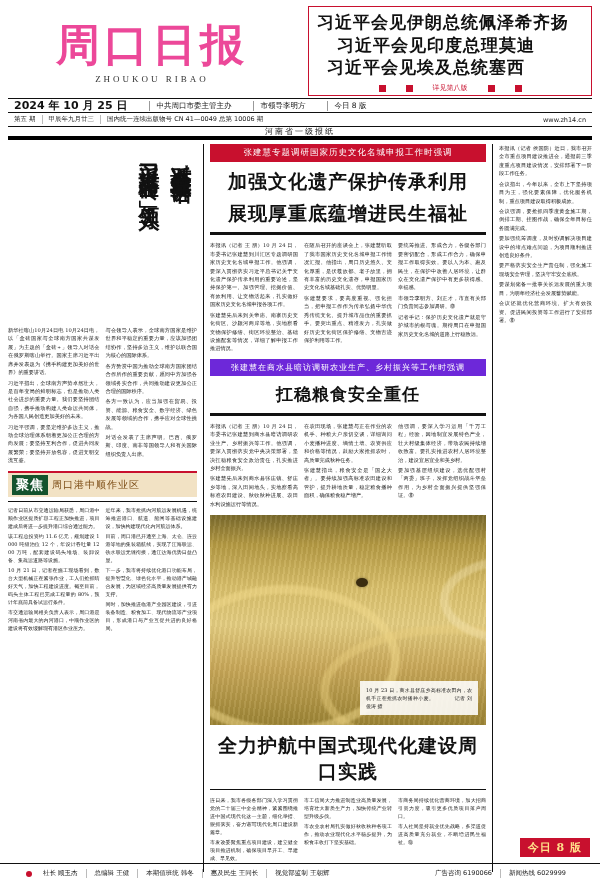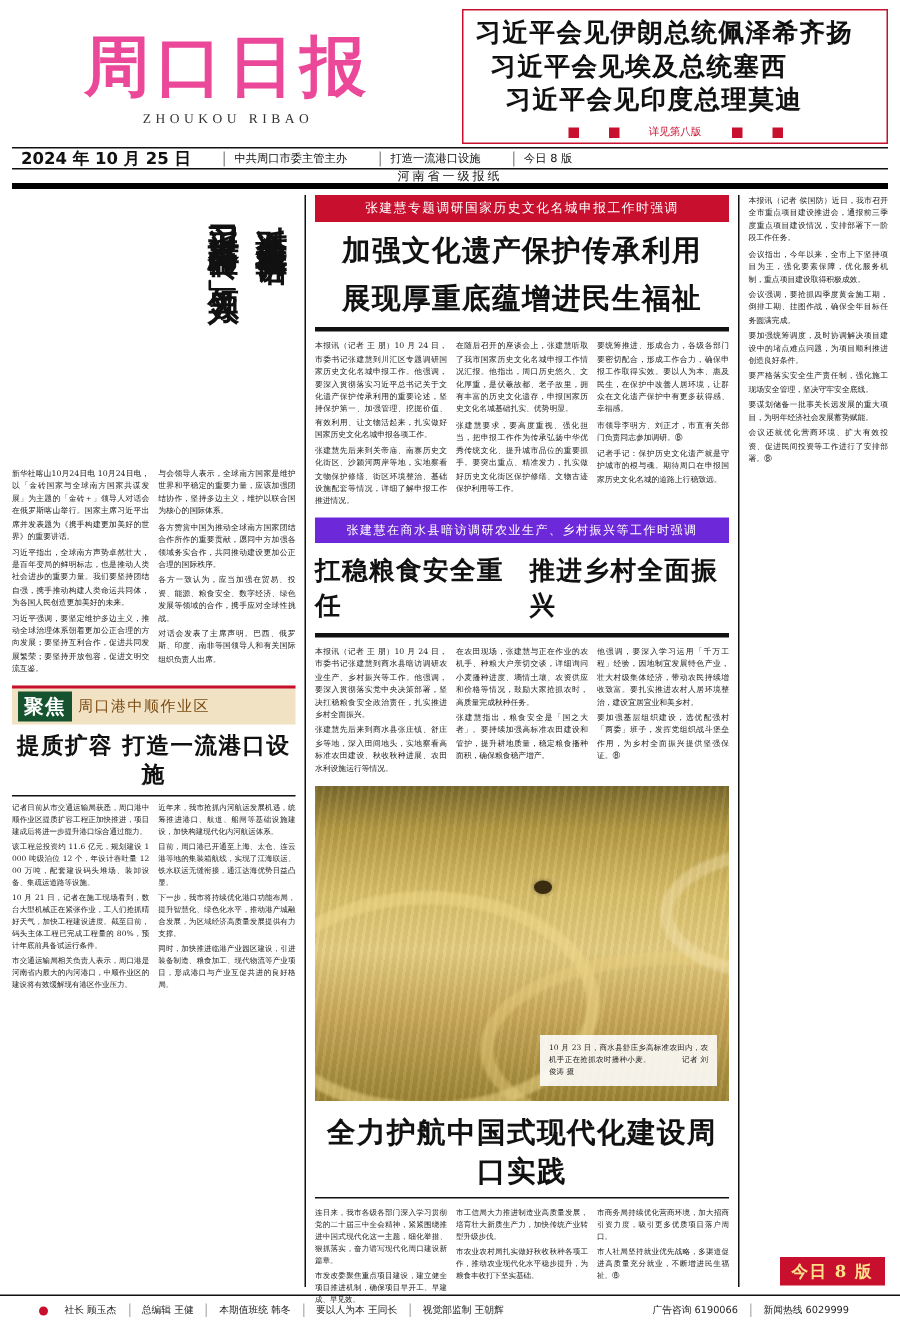--- a/index.html
+++ b/index.html
@@ -345,37 +345,44 @@
 
 <div class="page">
 
   <div class="masthead">
     <div class="nameplate">
       <div class="nameplate-title">周口日报</div>
       <div class="nameplate-pinyin">ZHOUKOU RIBAO</div>
     </div>
     <div class="headline-box">
       <div class="hl">习近平会见伊朗总统佩泽希齐扬</div>
+      <div class="hl indent2">习近平会见印度总理莫迪</div>
       <div class="hl indent1">习近平会见埃及总统塞西</div>
-      <div class="hl indent2">习近平会见印度总理莫迪</div>
       <div class="hl-footer">
         <span class="sq"></span>
         <span class="sq"></span>
         <span>详见第八版</span>
         <span class="sq"></span>
         <span class="sq"></span>
       </div>
     </div>
   </div>
 
   <div class="datebar">
     <div class="cell big">2024 年 10 月 25 日</div>
     <div class="cell">中共周口市委主管主办</div>
-    <div class="cell">打造一流港口设施</div>
+    <div class="cell">市领导李明方</div>
     <div class="cell">今日 8 版</div>
+  </div>
+  <div class="subbar">
+    <div class="cell">第五 期</div>
+    <div class="cell">甲辰年九月廿三</div>
+    <div class="cell">国内统一连续出版物号 CN 41—0049 总第 10006 期</div>
+    <div class="spacer"></div>
+    <div class="cell">www.zh14.cn</div>
   </div>
   <div class="province-bar">河南省一级报纸</div>
 
   <div class="body">
 
     <div class="col-left">
       <div class="v-headline">
         <div class="line l1">对话会并发表重要讲话</div>
         <div class="line l2">习近平出席「金砖＋」领导人</div>
       </div>
@@ -392,21 +399,20 @@
           <p class="cnbody p">各方一致认为，应当加强在贸易、投资、能源、粮食安全、数字经济、绿色发展等领域的合作，携手应对全球性挑战。</p>
           <p class="cnbody p">对话会发表了主席声明。巴西、俄罗斯、印度、南非等国领导人和有关国际组织负责人出席。</p>
         </div>
       </div>
 
       <div class="focus-strip">
         <span class="focus-badge">聚焦</span>
         <span class="focus-text">周口港中顺作业区</span>
       </div>
 
-      <div class="left-sub-headline">提质扩容 打造一流港口设施</div>
       <div class="rule-thin"></div>
 
       <div class="textcols">
         <div class="tcol">
           <p class="cnbody p tiny">记者日前从市交通运输局获悉，周口港中顺作业区提质扩容工程正加快推进，项目建成后将进一步提升港口综合通过能力。</p>
           <p class="cnbody p tiny">该工程总投资约 11.6 亿元，规划建设 1000 吨级泊位 12 个，年设计吞吐量 1200 万吨，配套建设码头堆场、装卸设备、集疏运道路等设施。</p>
           <p class="cnbody p tiny">10 月 21 日，记者在施工现场看到，数台大型机械正在紧张作业，工人们抢抓晴好天气，加快工程建设进度。截至目前，码头主体工程已完成工程量的 80%，预计年底前具备试运行条件。</p>
           <p class="cnbody p tiny">市交通运输局相关负责人表示，周口港是河南省内最大的内河港口，中顺作业区的建设将有效缓解现有港区作业压力。</p>
         </div>
         <div class="tcol">
@@ -436,21 +442,20 @@
         <div class="tcol">
           <p class="cnbody p">要统筹推进、形成合力，各级各部门要密切配合，形成工作合力，确保申报工作取得实效。要以人为本、惠及民生，在保护中改善人居环境，让群众在文化遗产保护中有更多获得感、幸福感。</p>
           <p class="cnbody p">市领导李明方、刘正才，市直有关部门负责同志参加调研。⑧</p>
           <p class="cnbody p">记者手记：保护历史文化遗产就是守护城市的根与魂。期待周口在申报国家历史文化名城的道路上行稳致远。</p>
         </div>
       </div>
 
       <div class="sub-kicker">张建慧在商水县暗访调研农业生产、乡村振兴等工作时强调</div>
       <div class="two-head">
         <div class="h">扛稳粮食安全重任</div>
-        <div class="h">推进乡村全面振兴</div>
       </div>
       <div class="dbl-rule"></div>
 
       <div class="mid-cols">
         <div class="tcol">
           <p class="cnbody p">本报讯（记者 王 朋）10 月 24 日，市委书记张建慧到商水县暗访调研农业生产、乡村振兴等工作。他强调，要深入贯彻落实党中央决策部署，坚决扛稳粮食安全政治责任，扎实推进乡村全面振兴。</p>
           <p class="cnbody p">张建慧先后来到商水县张庄镇、舒庄乡等地，深入田间地头，实地察看高标准农田建设、秋收秋种进展、农田水利设施运行等情况。</p>
         </div>
         <div class="tcol">
           <p class="cnbody p">在农田现场，张建慧与正在作业的农机手、种粮大户亲切交谈，详细询问小麦播种进度、墒情土壤、农资供应和价格等情况，鼓励大家抢抓农时，高质量完成秋种任务。</p>
@@ -501,19 +506,19 @@
     </div>
   </div>
 
   <div class="gold-badge">今日 8 版</div>
 
   <div class="footer">
     <span class="dot"></span>
     <div class="cell">社长 顾玉杰</div>
     <div class="cell">总编辑 王健</div>
     <div class="cell">本期值班统 韩冬</div>
-    <div class="cell">要以人为本 王同长</div>
+    <div class="cell">惠及民生 王同长</div>
     <div class="cell">视觉部监制 王朝辉</div>
     <div class="spacer"></div>
     <div class="cell">广告咨询 6190066</div>
     <div class="cell">新闻热线 6029999</div>
   </div>
 </div>
 
 </body></html>

